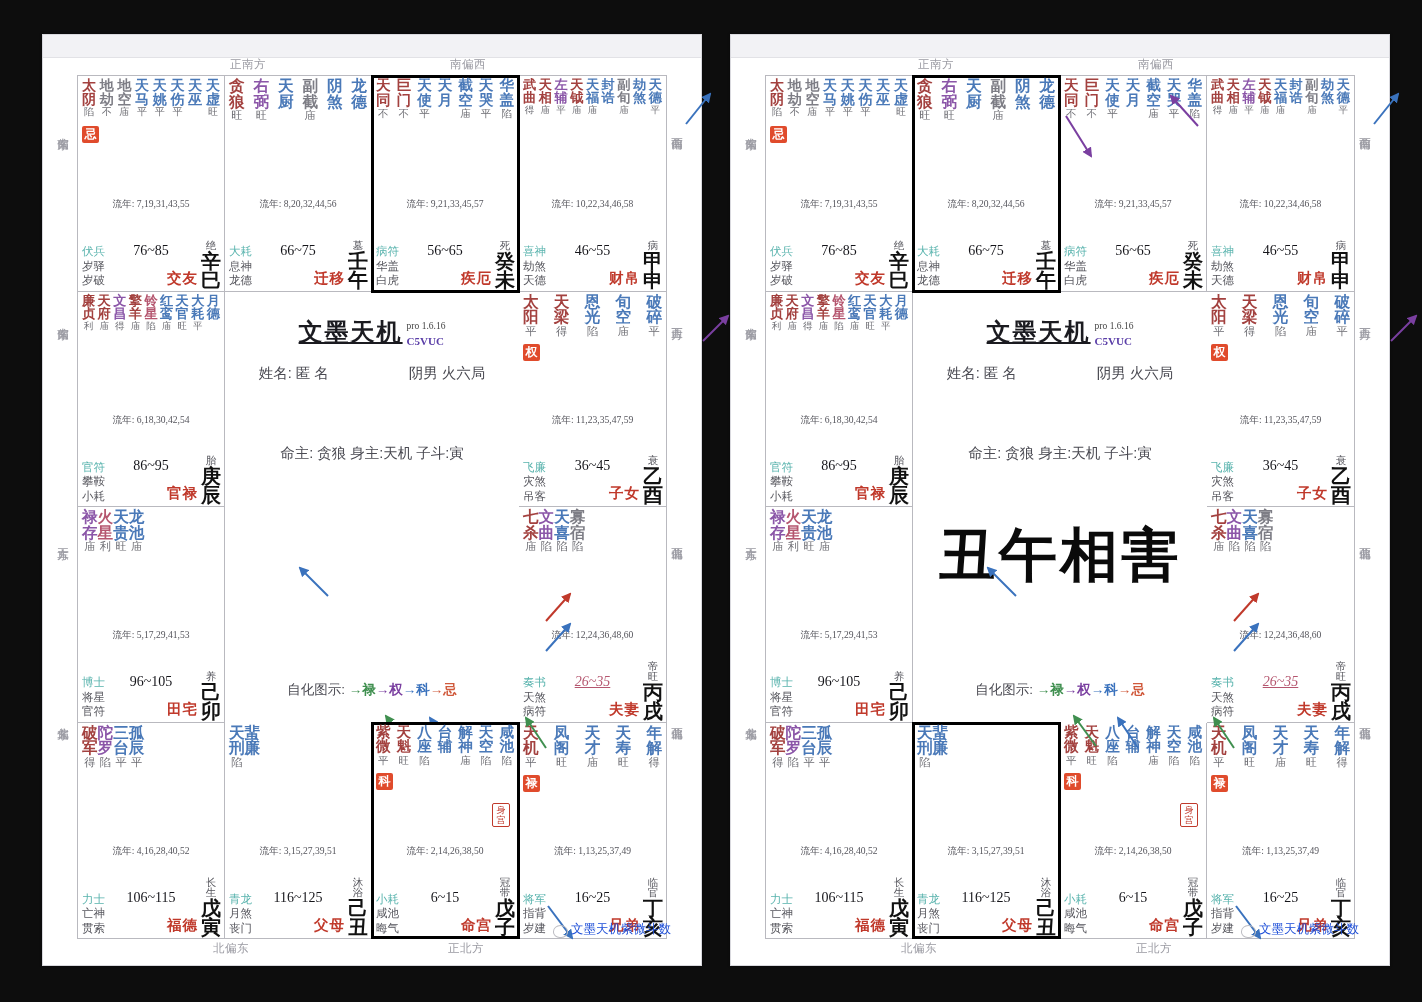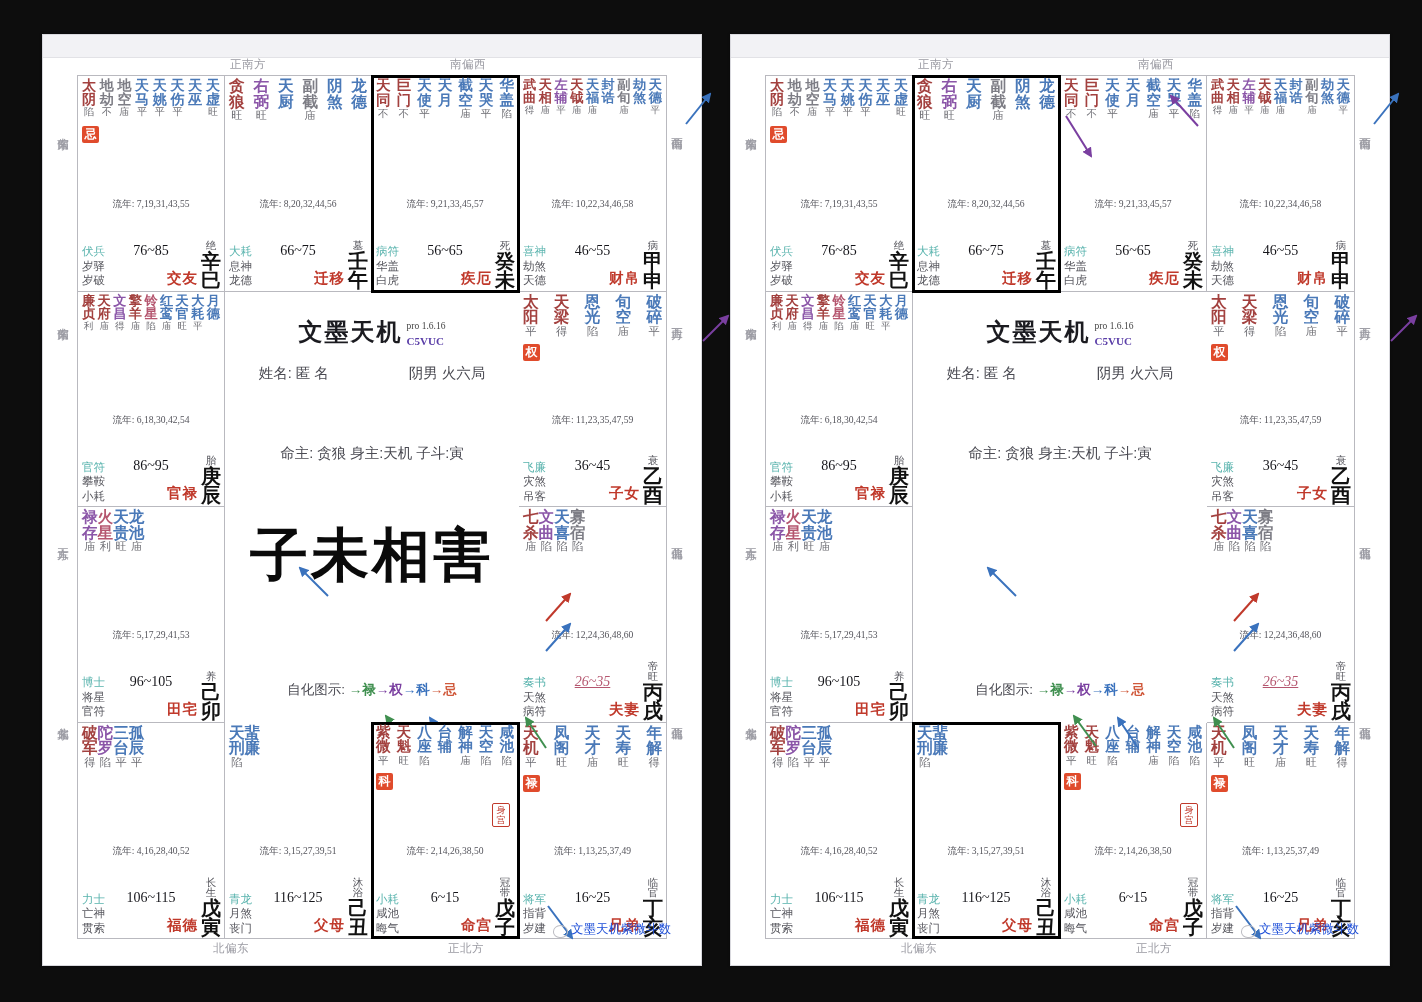--- a/index.html
+++ b/index.html
@@ -60,21 +60,21 @@
   .lcol .t2,.lcol .t3{color:#55555c;font-size:11.5px;}
 
   .palname{position:absolute;right:26px;bottom:3px;color:#c0392b;font-size:14.5px;font-weight:700;letter-spacing:1px;}
 
   .gz{position:absolute;right:3px;bottom:1px;width:20px;text-align:center;line-height:.95;}
   .gz .ch{font-size:20px;color:#111;font-weight:600;font-family:"Liberation Serif","DejaVu Serif",serif;}
   .gz .st{font-size:10.5px;color:#55555c;display:block;margin-bottom:1px;font-family:"Liberation Sans",sans-serif;}
 
   
   .brand{position:absolute;left:0;right:0;top:24px;text-align:center;}
-  .brand .bn{font-size:24px;font-weight:700;color:#1b1b20;letter-spacing:2px;}
+  .brand .bn{font-size:24px;font-weight:700;color:#1b1b20;letter-spacing:2px;text-decoration:underline;}
   .brand .ver{display:inline-block;vertical-align:top;margin-left:4px;text-align:left;line-height:1.05;}
   .brand .ver .v1{font-size:9.5px;color:#444;font-family:"Liberation Serif",serif;}
   .brand .ver .v2{font-size:11px;color:#5b3fa8;font-weight:700;font-family:"Liberation Serif",serif;}
 
   .ctext{position:absolute;left:0;right:0;text-align:center;color:#4a4a52;font-size:14.5px;}
   .bigtitle{position:absolute;left:0;right:0;text-align:center;font-size:58px;font-weight:700;color:#0a0a0a;letter-spacing:3px;}
 
   .legend{position:absolute;left:0;right:0;text-align:center;font-size:13.5px;color:#4a4a52;white-space:nowrap;}
   .legend .lu{color:#3f8f4f;font-weight:700;}
   .legend .quan{color:#7a3fa0;font-weight:700;}
@@ -809,21 +809,20 @@
             <div class="gz">
               <span class="st">临官</span>
               <div class="ch">丁</div>
               <div class="ch">亥</div>
             </div>
           </div>
           <div class="cell center">
             <div class="brand"><span class="bn">文墨天机</span><span class="ver"><span class="v1">pro 1.6.16</span><br><span class="v2">C5VUC</span></span></div>
             <div class="ctext" style="top: 72px;"><span style="display:inline-block;min-width:150px;text-align:left">姓名: 匿 名</span><span>阴男 火六局</span></div>
             <div class="ctext" style="top: 152px;">命主: 贪狼 身主:天机  子斗:寅</div>
-            <div class="bigtitle" style="top: 225px;">子未相害</div>
             <div class="legend" style="bottom: 24px;">自化图示: <span class="ar">→</span><span class="lu">禄</span><span class="ar2">→</span><span class="quan">权</span><span class="ar3">→</span><span class="ke">科</span><span class="ar4">→</span><span class="ji">忌</span></div>
           </div>
           <svg class="arrows">
             <defs>
               <marker id="ap" markerWidth="5" markerHeight="5" refX="4" refY="2.5" orient="auto">
                 <path d="M0,0 L5,2.5 L0,5 Z" fill="#7a3fa0"></path>
               </marker>
               <marker id="ab" markerWidth="5" markerHeight="5" refX="4" refY="2.5" orient="auto">
                 <path d="M0,0 L5,2.5 L0,5 Z" fill="#3a72bd"></path>
               </marker>
@@ -1566,20 +1565,21 @@
             <div class="gz">
               <span class="st">临官</span>
               <div class="ch">丁</div>
               <div class="ch">亥</div>
             </div>
           </div>
           <div class="cell center">
             <div class="brand"><span class="bn">文墨天机</span><span class="ver"><span class="v1">pro 1.6.16</span><br><span class="v2">C5VUC</span></span></div>
             <div class="ctext" style="top: 72px;"><span style="display:inline-block;min-width:150px;text-align:left">姓名: 匿 名</span><span>阴男 火六局</span></div>
             <div class="ctext" style="top: 152px;">命主: 贪狼 身主:天机  子斗:寅</div>
+            <div class="bigtitle" style="top: 225px;">丑午相害</div>
             <div class="legend" style="bottom: 24px;">自化图示: <span class="ar">→</span><span class="lu">禄</span><span class="ar2">→</span><span class="quan">权</span><span class="ar3">→</span><span class="ke">科</span><span class="ar4">→</span><span class="ji">忌</span></div>
           </div>
           <svg class="arrows">
             <defs>
               <marker id="ap" markerWidth="5" markerHeight="5" refX="4" refY="2.5" orient="auto">
                 <path d="M0,0 L5,2.5 L0,5 Z" fill="#7a3fa0"></path>
               </marker>
               <marker id="ab" markerWidth="5" markerHeight="5" refX="4" refY="2.5" orient="auto">
                 <path d="M0,0 L5,2.5 L0,5 Z" fill="#3a72bd"></path>
               </marker>

